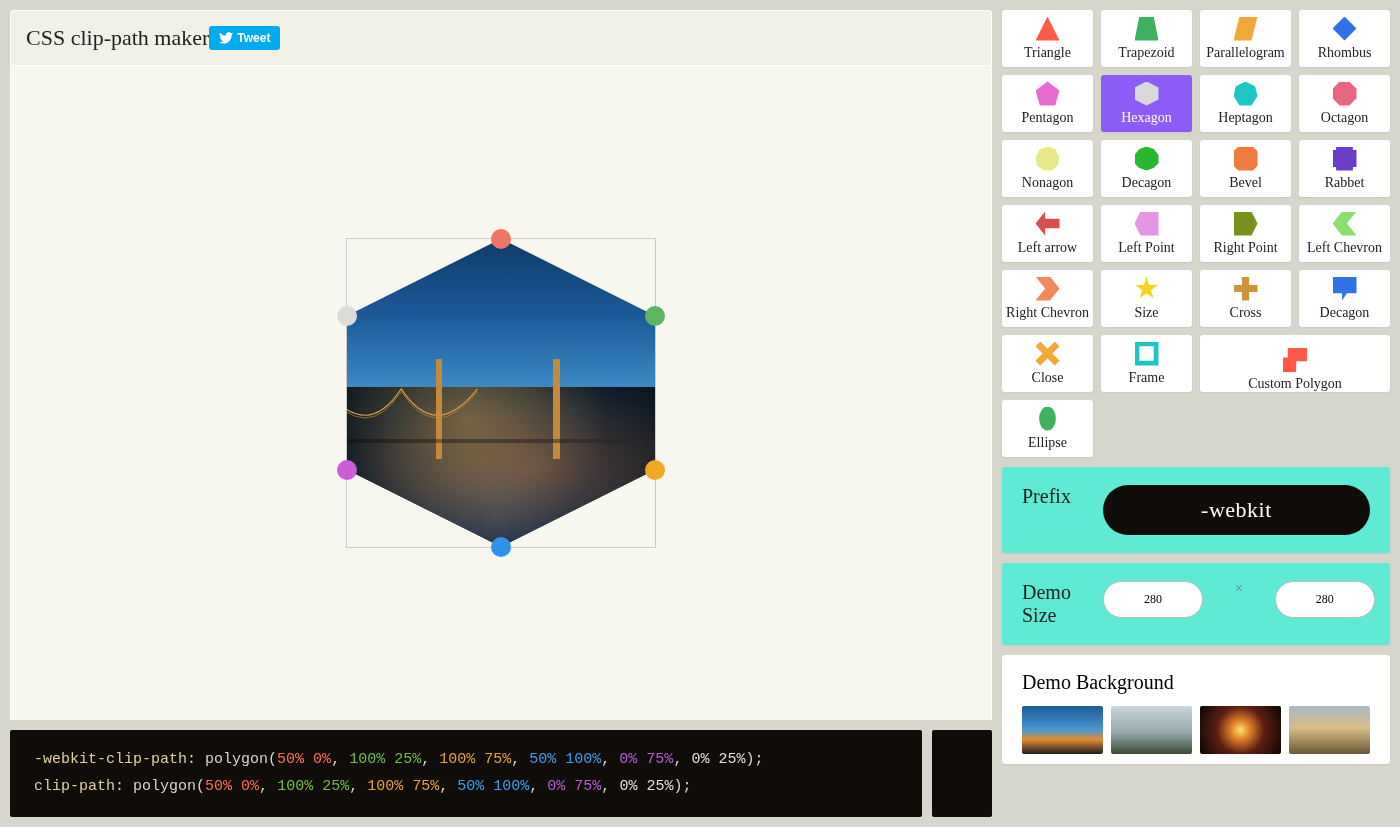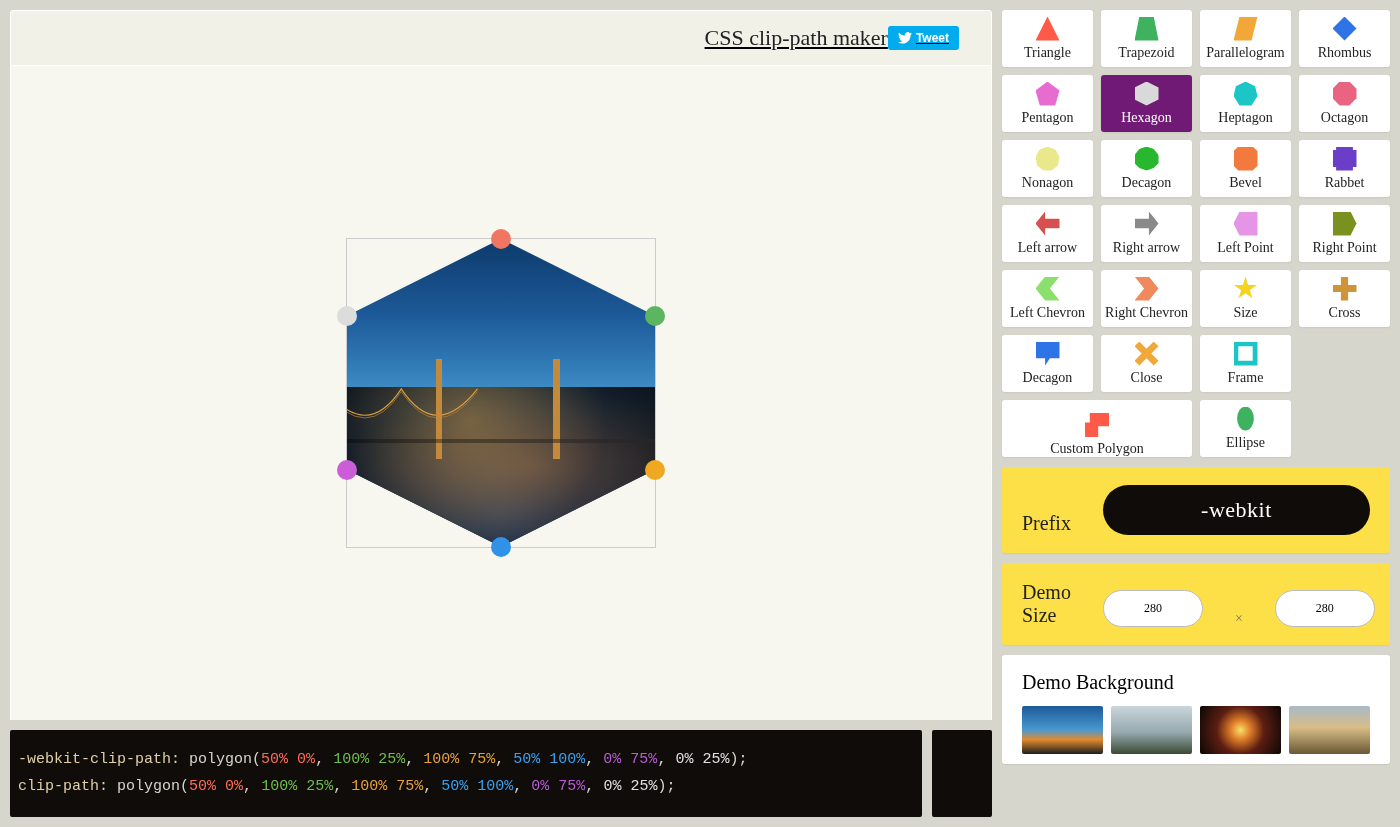--- a/index.html
+++ b/index.html
@@ -19,23 +19,22 @@
   display: flex;
   flex-direction: column;
   padding: 10px 0 10px 10px;
 }
 .header {
   background: #f1f1e8;
   border: 1px solid #fff;
   border-radius: 3px 3px 0 0;
   display: flex;
   align-items: center;
-  justify-content: flex-end;
-  padding: 14px 32px;
-  text-decoration: underline;
+  justify-content: flex-start;
+  padding: 14px 15px;
 }
 .header h1 {
   font-size: 22px;
   font-weight: normal;
   color: #222;
 }
 .tweet-btn {
   background: #00aced;
   color: #fff;
   border: none;
@@ -100,21 +99,21 @@
   border-radius: 50%;
   transform: translate(-50%, -50%);
   cursor: grab;
 }
 .code-row { display:flex; gap:10px; margin-top:10px; }
 .code-pane {
   background: #100c09;
   color: #ccc;
   font-family: 'Courier New', monospace;
   font-size: 15px;
-  padding: 16px 8px;
+  padding: 16px 24px;
   line-height: 1.85;
   border-radius:2px;
   flex:1;
 }
 .code-side {
   width:60px; background:#100c09; border-radius:2px;
 }
 .code-pane .prop { color:#e0cfa8; }
 .code-pane .fn { color:#d8d4cc; }
 .p0a { color:#ff6b55; } .p0b { color:#ff6b55; }
@@ -144,28 +143,28 @@
   flex-direction: column;
   align-items: center;
   justify-content: center;
   height: 57px;
   cursor: pointer;
   font-size: 14px;
   color: #222;
   box-shadow: 0 1px 2px rgba(0,0,0,0.06);
 }
 .shape-card.wide { grid-column: span 2; justify-content: flex-end; }
-.shape-card.selected { background: #701a75; color: #fff; text-align: right; }
+.shape-card.selected { background: #8b5cf6; color: #fff; text-align: right; }
 .shape-card .shape-preview {
   width: 24px; height: 24px; margin-bottom: 4px;
 }
 .panel {
-  background:#fde047; border-radius:3px;
+  background:#5eead4; border-radius:3px;
   padding: 18px 20px;
-  display:flex; align-items:flex-end; gap:32px;
+  display:flex; align-items:flex-start; gap:32px;
   box-shadow: 0 1px 2px rgba(0,0,0,0.06);
 }
 .panel .label { font-size:20px; color:#222; }
 .pill {
   flex:1; background:#100c09; color:#fff; border-radius:26px;
   text-align:center; padding:12px 0; font-size:22px; letter-spacing:0.5px;
   cursor:pointer;
 }
 .size-input {
   width:100px; border:1px solid #bbb; border-radius:24px;
@@ -283,24 +282,20 @@
         </div>
         <div class="shape-card">
           <div class="shape-preview" style="background: rgb(106, 62, 199); clip-path: polygon(0% 15%, 15% 15%, 15% 0%, 85% 0%, 85% 15%, 100% 15%, 100% 85%, 85% 85%, 85% 100%, 15% 100%, 15% 85%, 0% 85%);"></div>
           <span>Rabbet</span>
         </div>
         <div class="shape-card">
           <div class="shape-preview" style="background: rgb(216, 79, 79); clip-path: polygon(40% 0%, 40% 30%, 100% 30%, 100% 70%, 40% 70%, 40% 100%, 0% 50%);"></div>
           <span>Left arrow</span>
         </div>
         <div class="shape-card">
-          <div class="shape-preview" style="background: rgb(138, 138, 138); clip-path: polygon(0% 30%, 60% 30%, 60% 0%, 100% 50%, 60% 100%, 60% 70%, 0% 70%);"></div>
-          <span>Right arrow</span>
-        </div>
-        <div class="shape-card">
           <div class="shape-preview" style="background: rgb(228, 149, 230); clip-path: polygon(25% 0%, 100% 0%, 100% 100%, 25% 100%, 0% 50%);"></div>
           <span>Left Point</span>
         </div>
         <div class="shape-card">
           <div class="shape-preview" style="background: rgb(121, 145, 30); clip-path: polygon(0% 0%, 75% 0%, 100% 50%, 75% 100%, 0% 100%);"></div>
           <span>Right Point</span>
         </div>
         <div class="shape-card">
           <div class="shape-preview" style="background: rgb(139, 224, 109); clip-path: polygon(100% 0%, 60% 50%, 100% 100%, 40% 100%, 0% 50%, 40% 0%);"></div>
           <span>Left Chevron</span>

